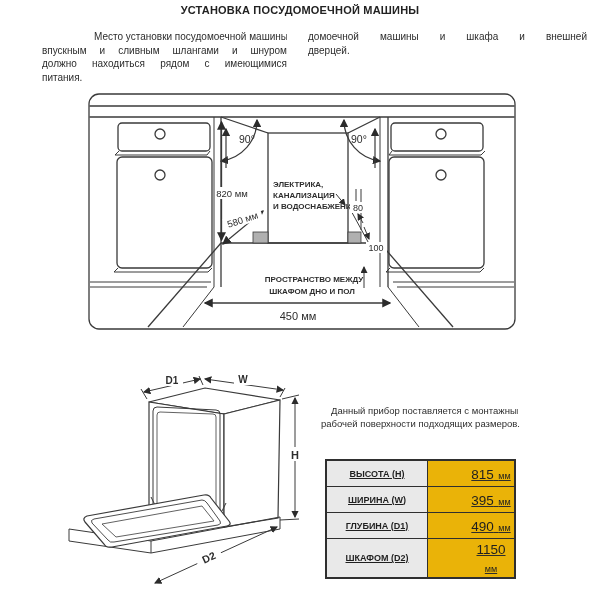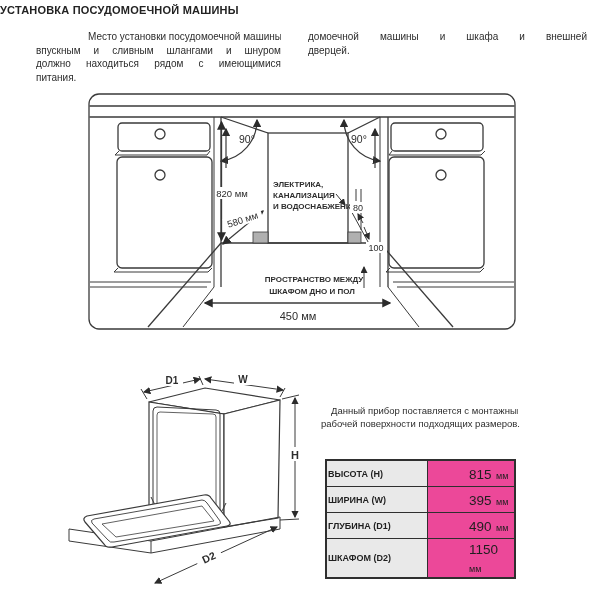--- a/index.html
+++ b/index.html
@@ -3,51 +3,51 @@
 <meta charset="utf-8">
 <style>
   html,body{margin:0;padding:0;}
   body{
     width:600px;height:600px;position:relative;overflow:hidden;
     background:#ffffff;color:#2d2d2d;
     font-family:"Liberation Sans", sans-serif;
   }
   .title{
     position:absolute;left:0;top:4px;width:600px;margin:0;
-    font-size:11px;font-weight:bold;letter-spacing:.2px;color:#222;
+    text-align:center;font-size:11px;font-weight:bold;letter-spacing:.2px;color:#222;
   }
   .para{position:absolute;font-size:10px;line-height:13.5px;color:#2d2d2d;}
   .para .jl{white-space:nowrap;overflow:hidden;text-align:justify;text-align-last:justify;}
   .para .last{text-align-last:left;white-space:nowrap;}
   .ind54{padding-left:52px;}
   .ind20{padding-left:20px;}
   .ind10{padding-left:10px;}
   .note{font-size:9.5px;line-height:13px;}
   svg text{fill:#2d2d2d;}
   .dims-table{
     position:absolute;left:325px;top:459px;width:191px;
     border-collapse:collapse;table-layout:fixed;
   }
   .dims-table td{
-    border:1px solid #2f2f2f;height:23px;text-align:left;vertical-align:middle;
+    border:1px solid #2f2f2f;height:23px;text-align:center;vertical-align:middle;text-decoration:underline;
   }
   .dims-table{border:2px solid #2f2f2f;}
   .dims-table td.lbl{
     width:98px;background:#e9e9e9;font-size:9px;font-weight:bold;color:#1f1f1f;
   }
-  .dims-table td.val{background:#ec4899;padding-left:41px;}
+  .dims-table td.val{background:#eab308;padding-left:41px;}
   .dims-table .num{font-size:13.5px;color:#1f1f1f;}
   .dims-table .unit{font-size:9px;color:#1f1f1f;}
 </style>
 </head>
 <body>
 
 <h1 class="title">УСТАНОВКА ПОСУДОМОЕЧНОЙ МАШИНЫ</h1>
 
-<div class="para" style="left:36px;top:30px;width:245px;">
+<div class="para" style="left:42px;top:30px;width:245px;">
   <div class="jl ind54">Место установки посудомоечной машины</div>
   <div class="jl">впускным и сливным шлангами и шнуром</div>
   <div class="jl">должно находиться рядом с имеющимися</div>
   <div class="last">питания.</div>
 </div>
 
 <div class="para" style="left:308px;top:30px;width:279px;">
   <div class="jl">домоечной машины и шкафа и внешней</div>
   <div class="last">дверцей.</div>
 </div>

